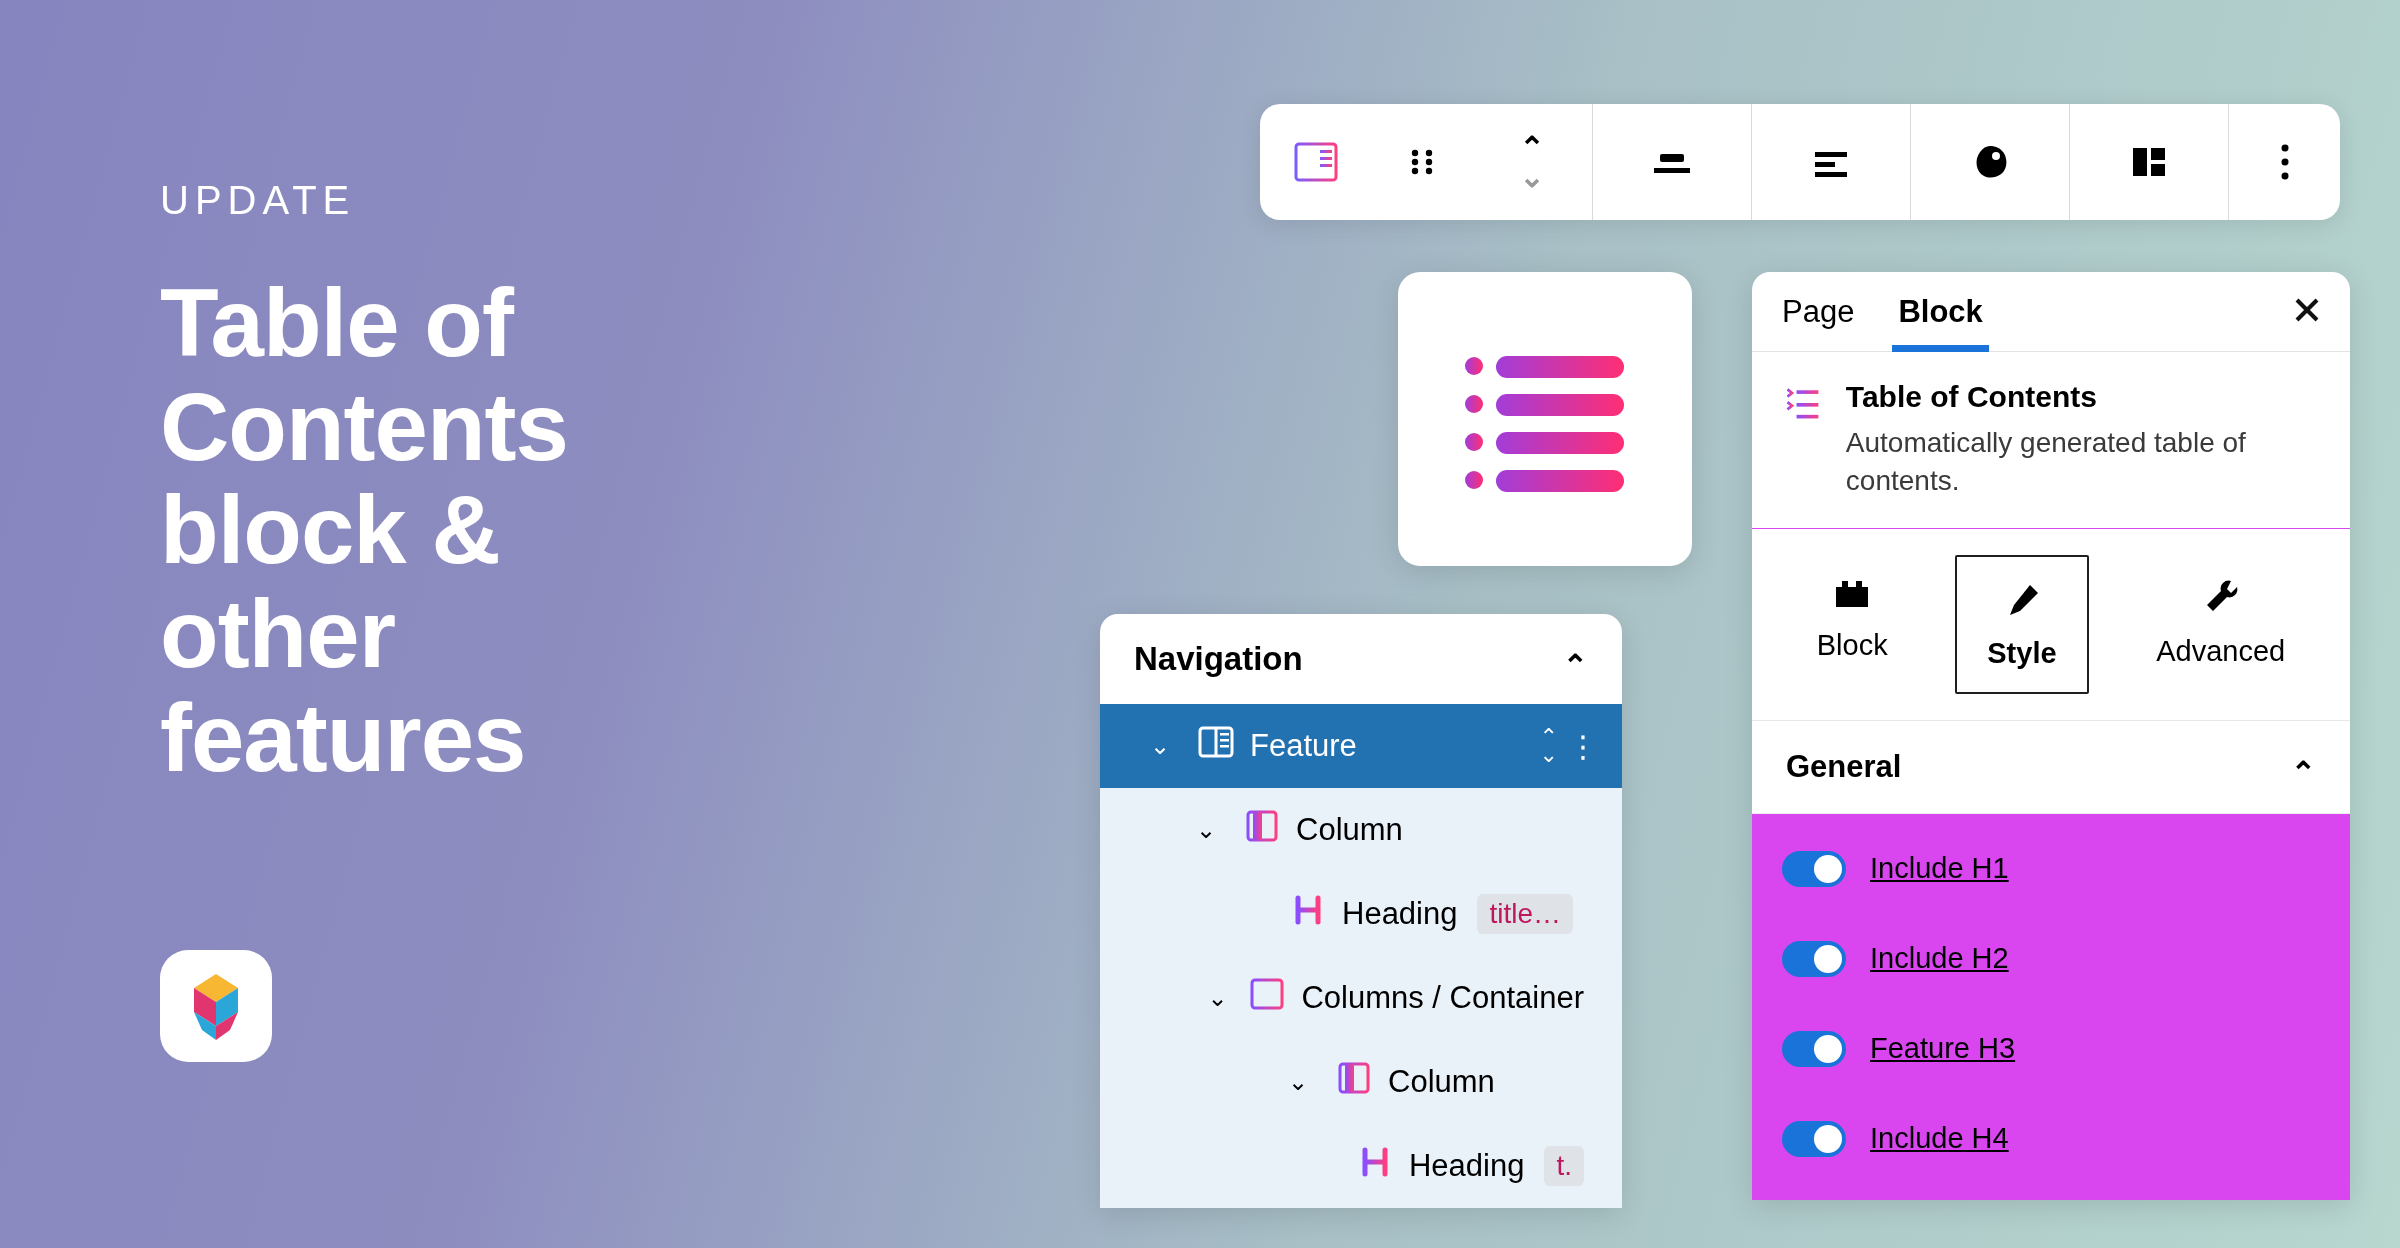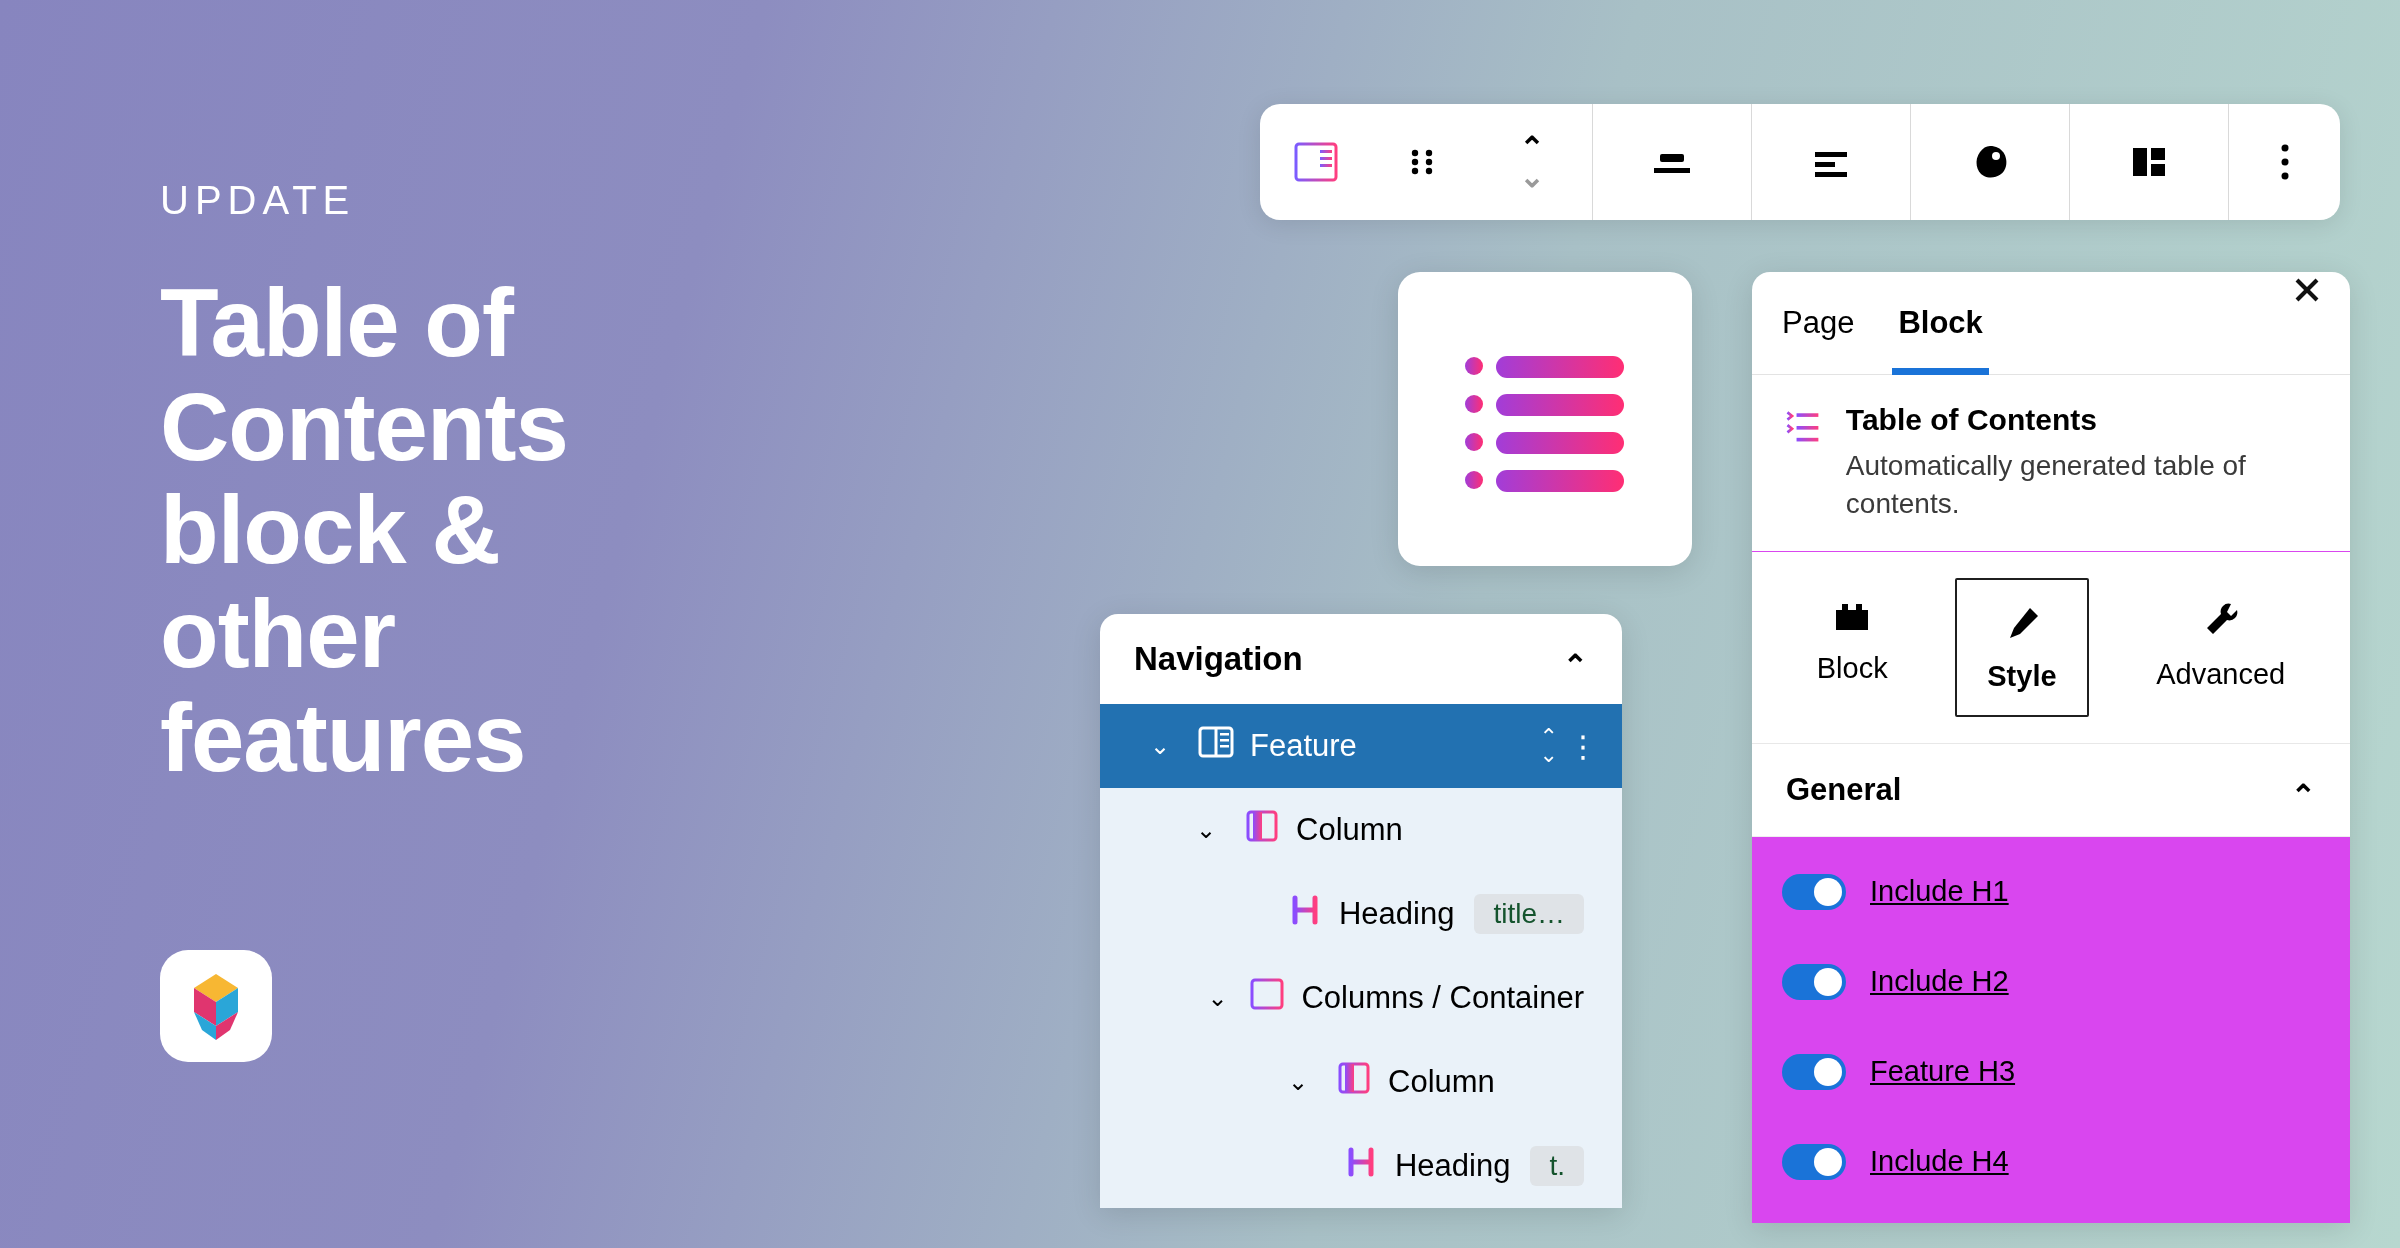--- a/index.html
+++ b/index.html
@@ -114,42 +114,42 @@
   }
   .nav-row.selected {
     background: #2271b1;
     color: #fff;
   }
   .nav-row.child { background: #eaf2f9; }
   .nav-row .indent { display: inline-block; }
   .nav-row .chev { width: 44px; text-align:center; font-size: 24px; }
   .nav-row .gap-toggle { width: 44px; }
   .nav-row .lbl { flex: 0 0 auto; }
-  .nav-row .pillbox { background: #dfe3e7; color:#14532d; padding: 4px 19px; border-radius: 6px; font-size: 28px; margin-left: 6px;}
+  .nav-row .pillbox { background: #dfe3e7; color:#be185d; padding: 4px 12px; border-radius: 6px; font-size: 28px; margin-left: 6px;}
   .nav-row .spacer { flex: 1; }
   .nav-row .rowctrls { display:flex; align-items:center; gap:10px; }
   .updown-mini { display:flex; flex-direction:column; line-height: 0.8; font-size: 22px; color: #fff; }
   .kebab-mini { font-size: 30px; color:#fff; }
 
   
   .inspector {
     position: absolute;
     left: 1752px;
     top: 272px;
     width: 598px;
     background: #fff;
     border-radius: 18px 18px 0 0;
     box-shadow: 0 6px 30px rgba(0,0,0,0.12);
     overflow: hidden;
   }
   .insp-tabs {
     display: flex;
-    align-items: flex-start;
+    align-items: center;
     padding: 0 30px;
-    height: 103px;
+    height: 80px;
     border-bottom: 1px solid #e3e3e3;
   }
   .insp-tabs .tab {
     font-size: 31px;
     margin-right: 44px;
     height: 100%;
     display: flex;
     align-items: center;
     position: relative;
   }

